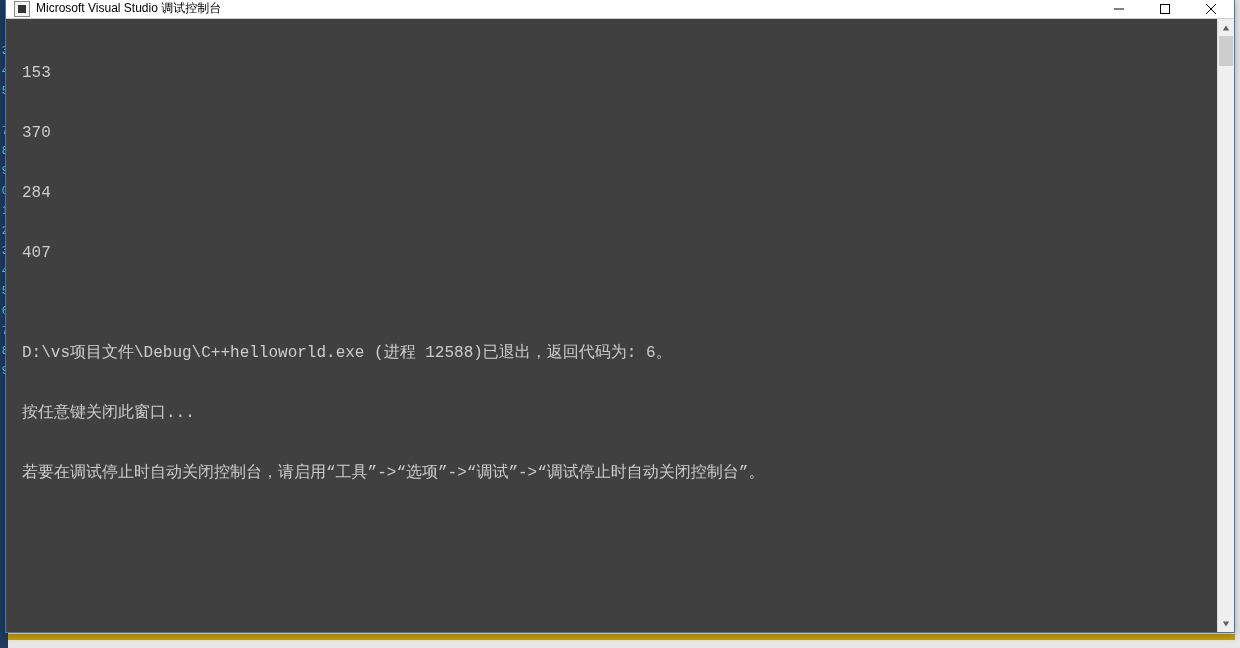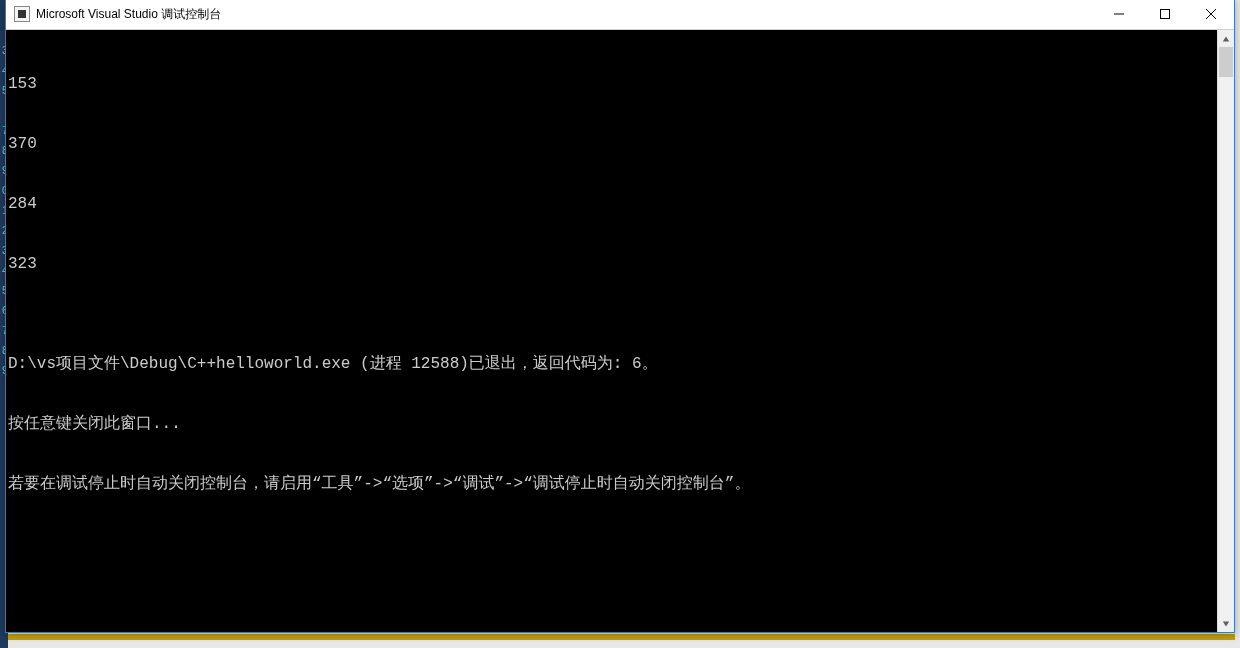--- a/index.html
+++ b/index.html
@@ -36,21 +36,21 @@
       top: -2px;
       width: 1230px;
       height: 635px;
       background: #fff;
       border: 1px solid #3a7bbd;
       box-shadow: 0 2px 8px rgba(0,0,0,0.3);
       display: flex;
       flex-direction: column;
     }
     .titlebar {
-      height: 31px;
+      height: 20px;
       background: #fff;
       display: flex;
       align-items: center;
       border-bottom: 1px solid #d0d0d0;
     }
     .titlebar-icon {
       width: 16px;
       height: 16px;
       margin-left: 8px;
       margin-right: 6px;
@@ -94,26 +94,26 @@
       stroke-width: 1;
       fill: none;
     }
     .console-area {
       flex: 1;
       display: flex;
       overflow: hidden;
     }
     .console {
       flex: 1;
-      background: #000000;
+      background: #404040;
       color: #ccc;
       font-family: Consolas, "SimSun", "NSimSun", "Courier New", monospace;
       font-size: 16px;
       line-height: 20px;
-      padding: 4px 2px;
+      padding: 4px 16px;
       white-space: pre;
       overflow: hidden;
     }
     .console-line {
       white-space: pre;
     }
     .scrollbar-v {
       width: 17px;
       background: #f0f0f0;
       position: relative;
@@ -182,21 +182,21 @@
             <line x1="10" y1="0" x2="0" y2="10"></line>
           </svg>
       </div>
     </div>
   </div>
   <div class="console-area">
     <div class="console">
       <div class="console-line">153</div>
       <div class="console-line">370</div>
       <div class="console-line">284</div>
-      <div class="console-line">323</div>
+      <div class="console-line">407</div>
       <div class="console-line"></div>
       <div class="console-line">D:\vs项目文件\Debug\C++helloworld.exe (进程 12588)已退出，返回代码为: 6。</div>
       <div class="console-line">按任意键关闭此窗口...</div>
       <div class="console-line">若要在调试停止时自动关闭控制台，请启用“工具”-&gt;“选项”-&gt;“调试”-&gt;“调试停止时自动关闭控制台”。</div>
     </div>
     <div class="scrollbar-v">
       <div class="arrow up">
         <svg viewBox="0 0 10 10">
             <polygon points="5,2 9,8 1,8"></polygon>
           </svg>

